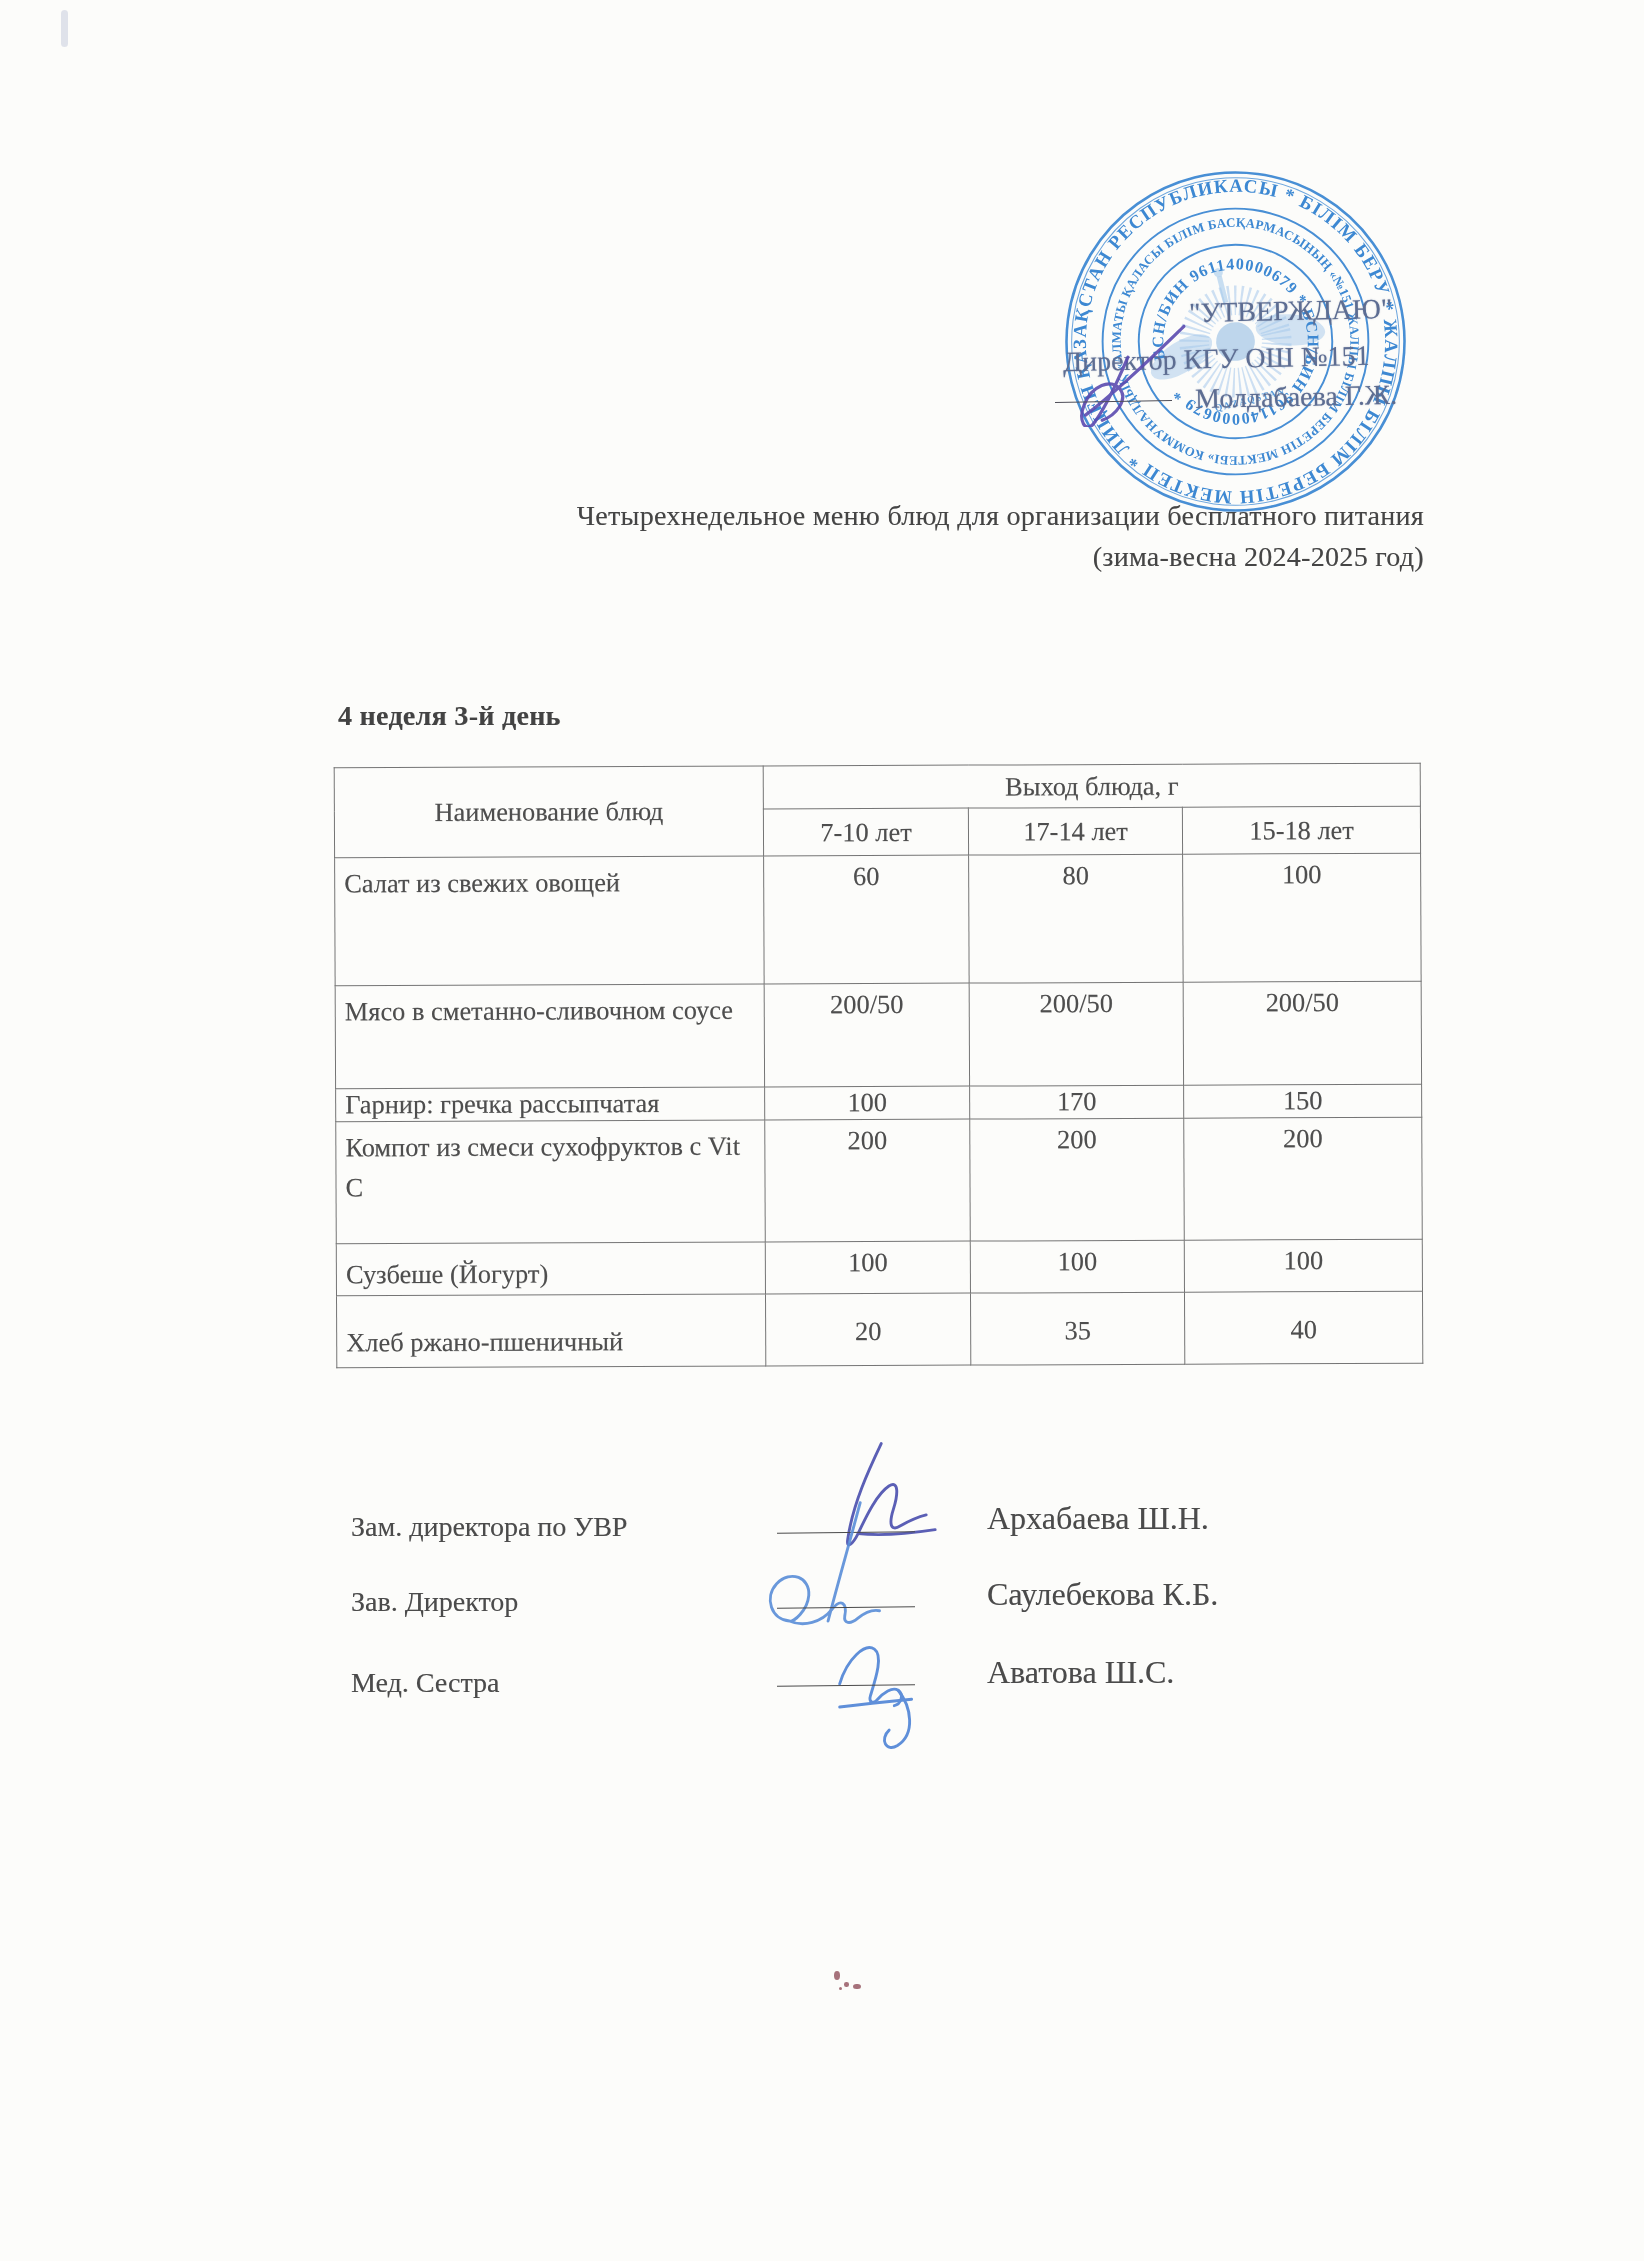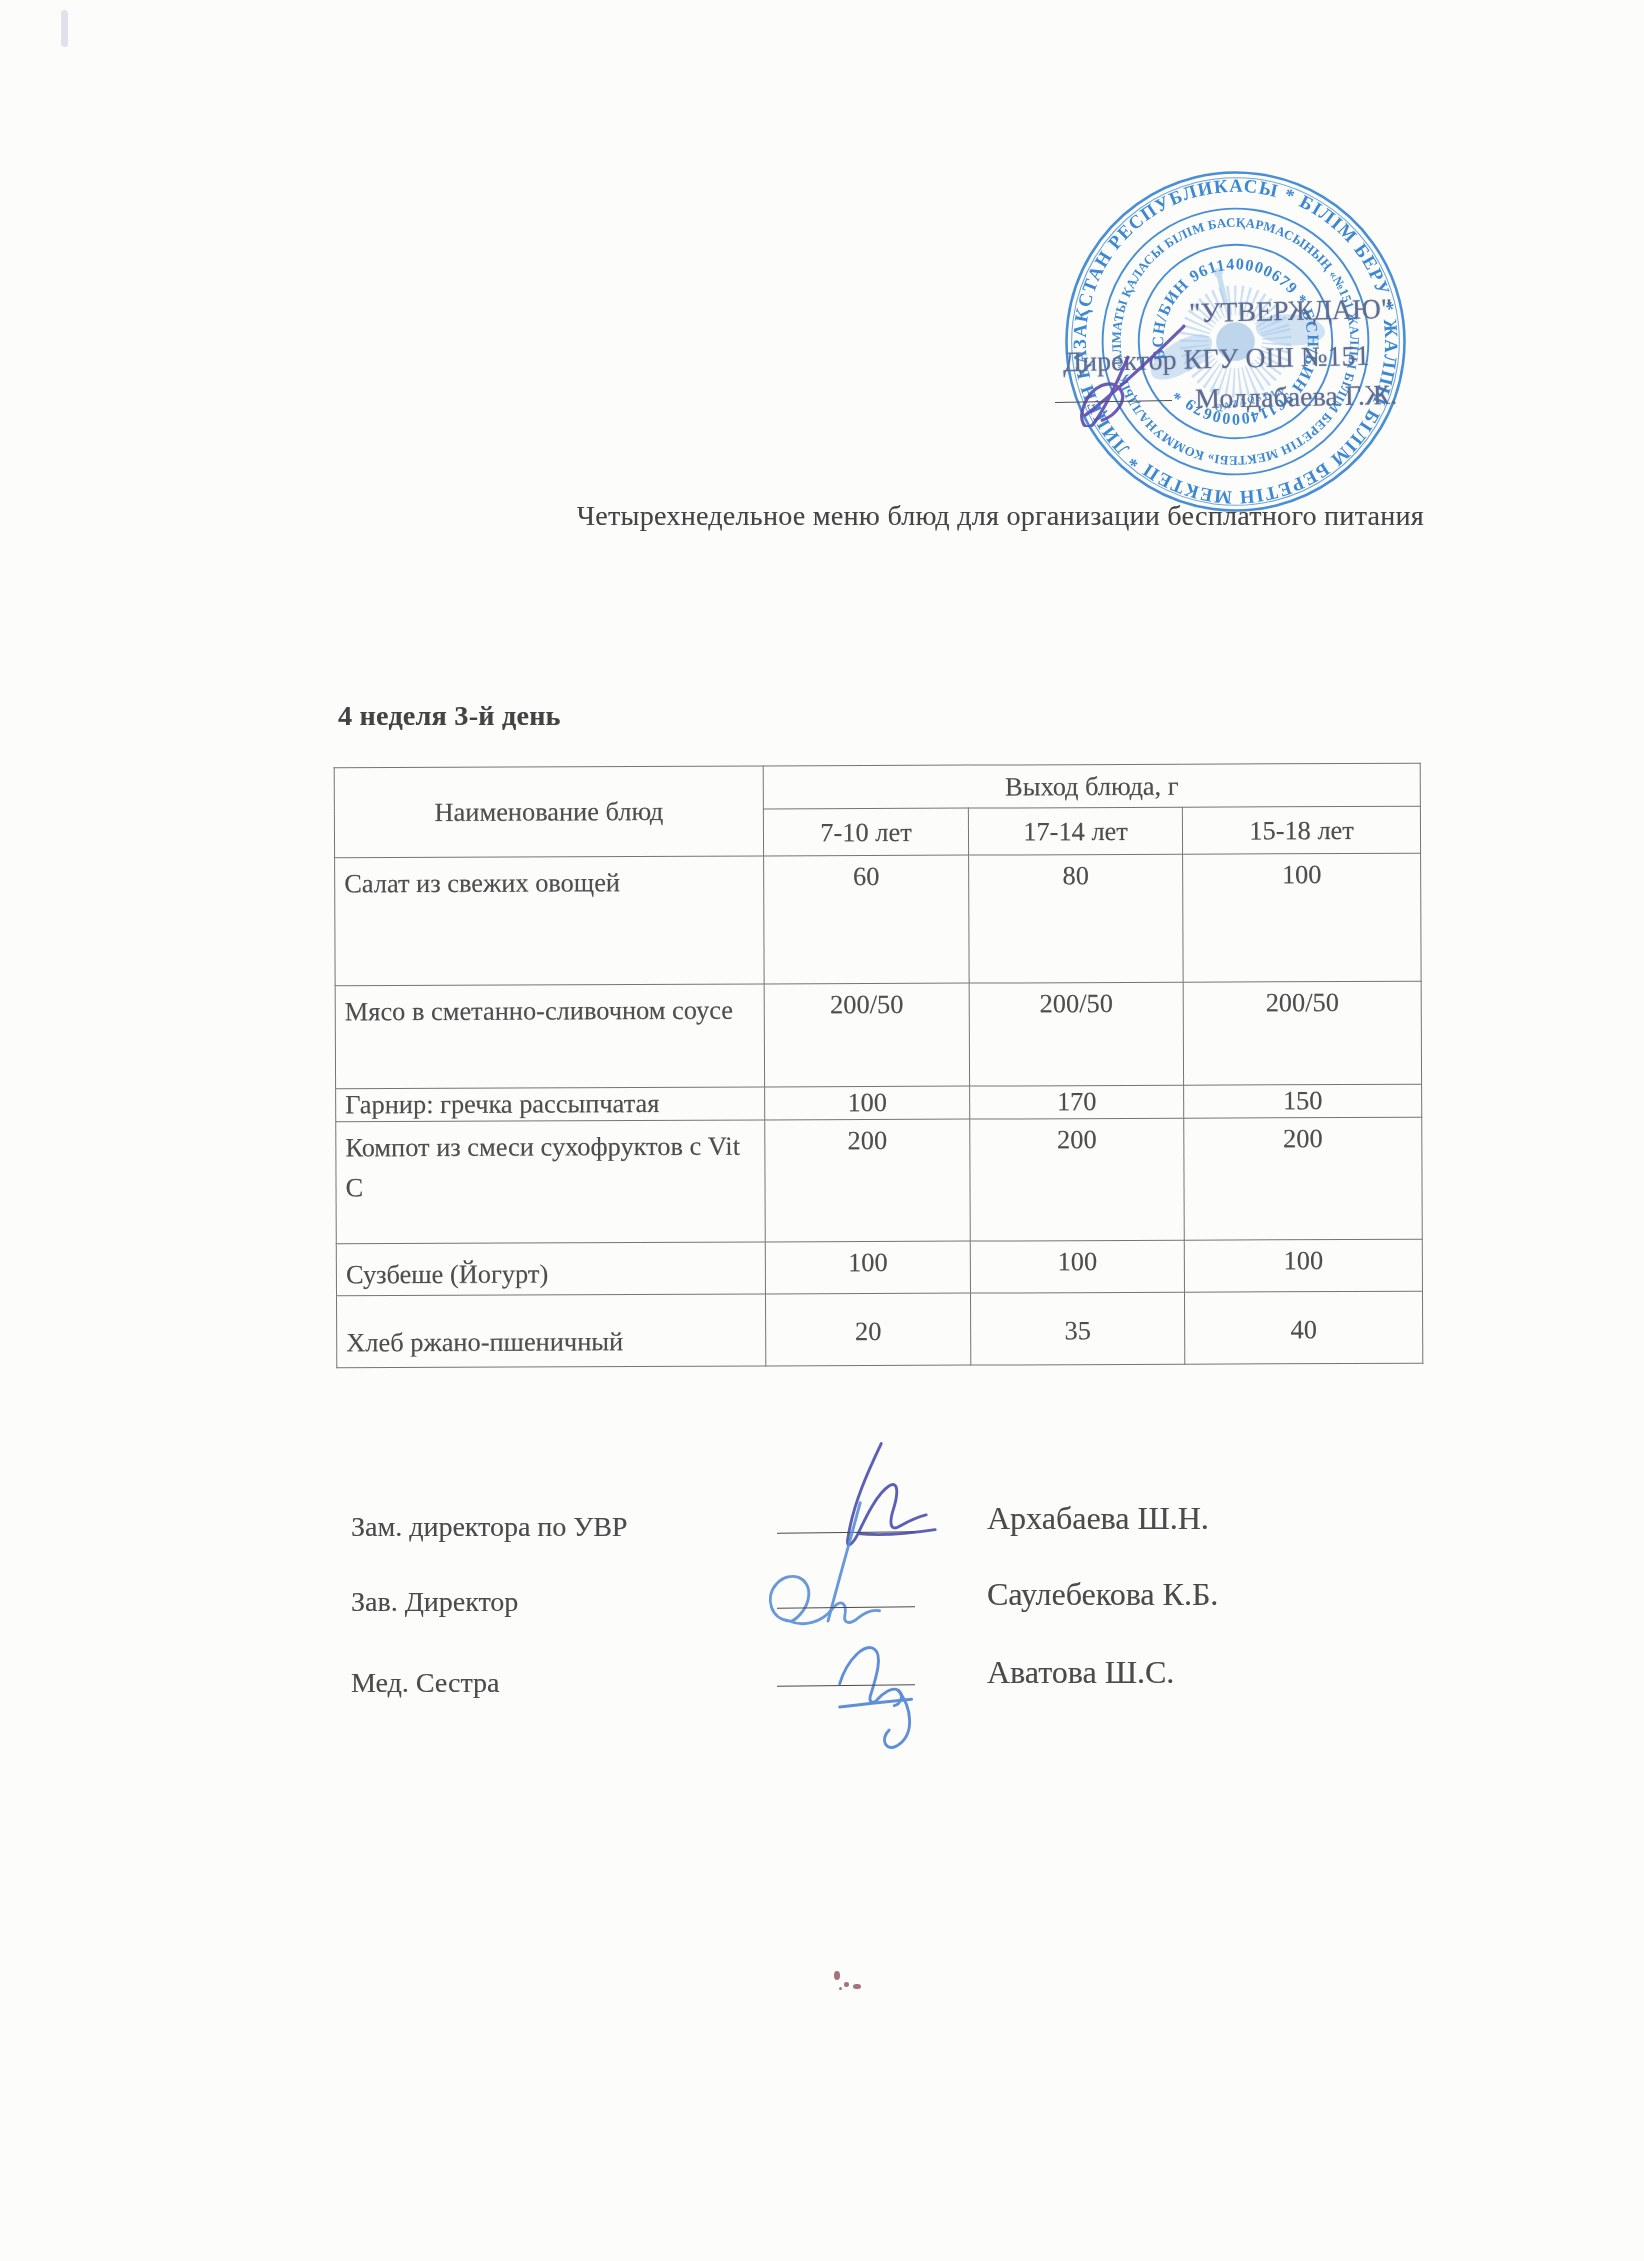--- a/index.html
+++ b/index.html
@@ -133,20 +133,21 @@
   <svg id="director-signature" width="148" height="110" viewBox="0 0 230 170">
     <g fill="none" stroke="#5c4bb0" stroke-width="5" stroke-linecap="round" opacity=".9">
       <path d="M 205,14 C 168,50 110,108 52,152"></path>
       <path d="M 118,62 C 100,104 80,146 64,166 C 52,180 40,160 50,136 C 62,106 92,94 106,112 C 118,128 100,152 78,160"></path>
     </g>
   </svg>
   <div id="director-sign-line"></div>
 
   <div id="title-block" class="scantext">
     <div>Четырехнедельное меню блюд для организации бесплатного питания</div>
+    <div>(зима-весна 2024-2025 год)</div>
   </div>
 
   <div id="week-label" class="scantext">4 неделя 3-й день</div>
 
   <table id="menu-table" class="scantext">
     <colgroup>
       <col style="width:429px">
         <col style="width:205px">
         <col style="width:214px">
         <col style="width:238px">

